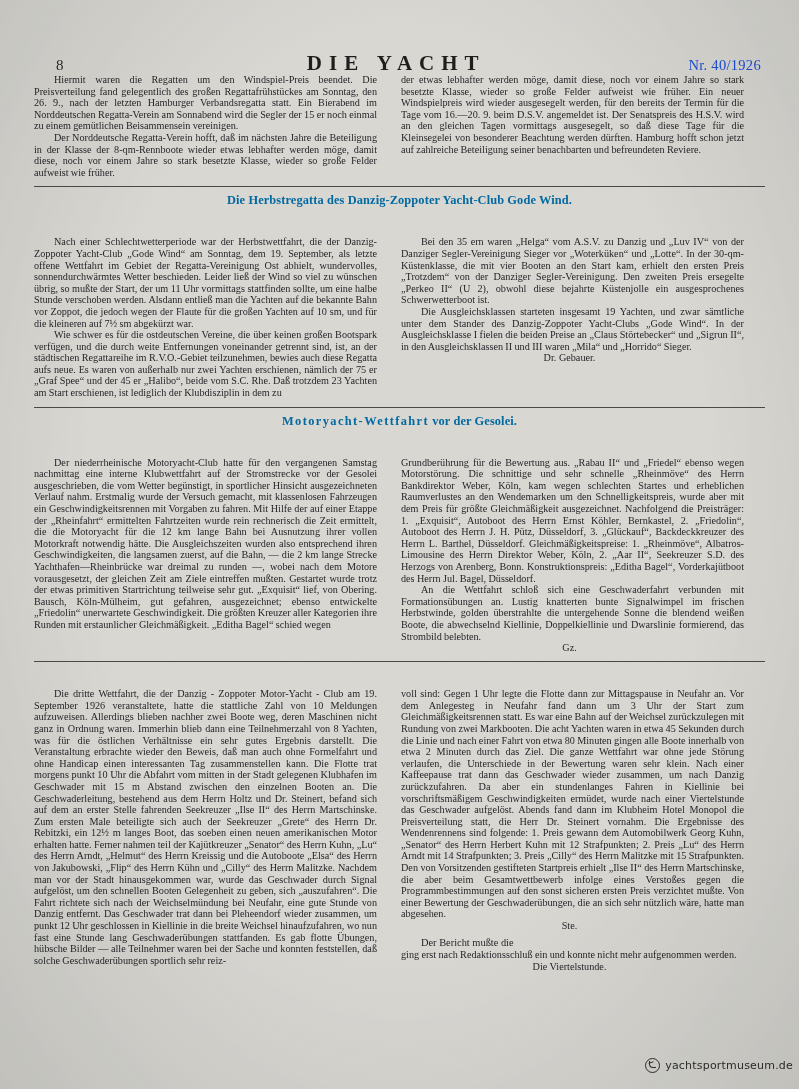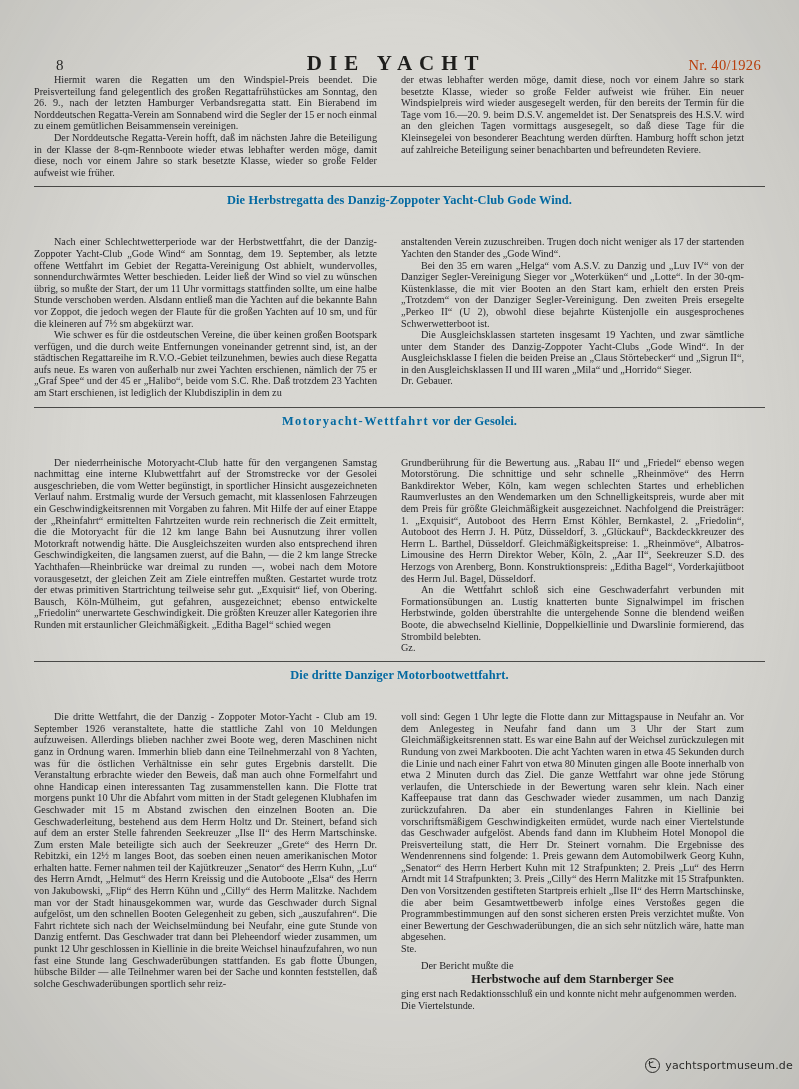--- a/index.html
+++ b/index.html
@@ -54,21 +54,21 @@
   .mast-title {
     font-size: 21px;
     letter-spacing: 7px;
     font-weight: 700;
     color: #1e1e1c;
     margin-left: 40px;
     text-align: center;
   }
   .issue {
     font-size: 14.5px;
-    color: #c2410c;
+    color: #1d4ed8;
     letter-spacing: .3px;
     margin-top: 39px;
   }
 
   
   .cols {
     display: flex;
     gap: 0;
     margin-top: 10px;
   }
@@ -106,21 +106,21 @@
     text-align: center;
     margin: 0;
     padding: 1px 0 2px 0;
     color: #0369a1;
     letter-spacing: .1px;
   }
   h2.head .sp { letter-spacing: 1.4px; }
 
   .sign {
     display: block;
-    text-align: left;
+    text-align: center;
     font-size: 10.2px;
     padding-right: 6px;
     color: #26262a;
   }
 
   
   .section { margin-top: 2px; }
 
   
   .footnote {
@@ -207,21 +207,20 @@
 
     <div class="section">
       <hr class="rule-wide">
       <h2 class="head">Die Herbstregatta des Danzig-Zoppoter Yacht-Club Gode Wind.</h2>
       <div class="cols">
         <div class="col left">
           <p class="body">Nach einer Schlechtwetterperiode war der Herbstwettfahrt, die der Danzig-Zoppoter Yacht-Club „Gode Wind“ am Sonntag, dem 19. September, als letzte offene Wettfahrt im Gebiet der Regatta-Vereinigung Ost abhielt, wundervolles, sonnendurchwärmtes Wetter beschieden. Leider ließ der Wind so viel zu wünschen übrig, so mußte der Start, der um 11 Uhr vormittags stattfinden sollte, um eine halbe Stunde verschoben werden. Alsdann entließ man die Yachten auf die bekannte Bahn vor Zoppot, die jedoch wegen der Flaute für die großen Yachten auf 10 sm, und für die kleineren auf 7½ sm abgekürzt war.</p>
           <p class="body">Wie schwer es für die ostdeutschen Vereine, die über keinen großen Bootspark verfügen, und die durch weite Entfernungen voneinander getrennt sind, ist, an der städtischen Regattareihe im R.V.O.-Gebiet teilzunehmen, bewies auch diese Regatta aufs neue. Es waren von außerhalb nur zwei Yachten erschienen, nämlich der 75 er „Graf Spee“ und der 45 er „Halibo“, beide vom S.C. Rhe. Daß trotzdem 23 Yachten am Start erschienen, ist lediglich der Klubdisziplin in dem zu</p>
         </div>
         <div class="col right">
-          <p class="body noindent">anstaltenden Verein zuzuschreiben. Trugen doch nicht weniger als 17 der startenden Yachten den Stander des „Gode Wind“.</p>
           <p class="body">Bei den 35 ern waren „Helga“ vom A.S.V. zu Danzig und „Luv IV“ von der Danziger Segler-Vereinigung Sieger vor „Woterküken“ und „Lotte“. In der 30-qm-Küstenklasse, die mit vier Booten an den Start kam, erhielt den ersten Preis „Trotzdem“ von der Danziger Segler-Vereinigung. Den zweiten Preis ersegelte „Perkeo II“ (U 2), obwohl diese bejahrte Küstenjolle ein ausgesprochenes Schwerwetterboot ist.</p>
           <p class="body">Die Ausgleichsklassen starteten insgesamt 19 Yachten, und zwar sämtliche unter dem Stander des Danzig-Zoppoter Yacht-Clubs „Gode Wind“. In der Ausgleichsklasse I fielen die beiden Preise an „Claus Störtebecker“ und „Sigrun II“, in den Ausgleichsklassen II und III waren „Mila“ und „Horrido“ Sieger.</p>
           <span class="sign">Dr. Gebauer.</span>
         </div>
       </div>
     </div>
 
     <div class="section">
       <hr class="rule-wide">
       <h2 class="head">
@@ -235,32 +234,30 @@
         <div class="col right">
           <p class="body noindent">Grundberührung für die Bewertung aus. „Rabau II“ und „Friedel“ ebenso wegen Motorstörung. Die schnittige und sehr schnelle „Rheinmöve“ des Herrn Bankdirektor Weber, Köln, kam wegen schlechten Startes und erheblichen Raumverlustes an den Wendemarken um den Schnelligkeitspreis, wurde aber mit dem Preis für größte Gleichmäßigkeit ausgezeichnet. Nachfolgend die Preisträger: 1. „Exquisit“, Autoboot des Herrn Ernst Köhler, Bernkastel, 2. „Friedolin“, Autoboot des Herrn J. H. Pütz, Düsseldorf, 3. „Glückauf“, Backdeckkreuzer des Herrn L. Barthel, Düsseldorf. Gleichmäßigkeitspreise: 1. „Rheinmöve“, Albatros-Limousine des Herrn Direktor Weber, Köln, 2. „Aar II“, Seekreuzer S.D. des Herzogs von Arenberg, Bonn. Konstruktionspreis: „Editha Bagel“, Vorderkajütboot des Herrn Jul. Bagel, Düsseldorf.</p>
           <p class="body">An die Wettfahrt schloß sich eine Geschwaderfahrt verbunden mit Formationsübungen an. Lustig knatterten bunte Signalwimpel im frischen Herbstwinde, golden überstrahlte die untergehende Sonne die blendend weißen Boote, die abwechselnd Kiellinie, Doppelkiellinie und Dwarslinie formierend, das Strombild belebten.</p>
           <span class="sign">Gz.</span>
         </div>
       </div>
     </div>
 
     <div class="section">
       <hr class="rule-wide">
-      <h2 class="head">Die dritte Danziger Motorbootwettfahrt.</h2>
       <div class="cols">
         <div class="col left">
           <p class="body">Die dritte Wettfahrt, die der Danzig - Zoppoter Motor-Yacht - Club am 19. September 1926 veranstaltete, hatte die stattliche Zahl von 10 Meldungen aufzuweisen. Allerdings blieben nachher zwei Boote weg, deren Maschinen nicht ganz in Ordnung waren. Immerhin blieb dann eine Teilnehmerzahl von 8 Yachten, was für die östlichen Verhältnisse ein sehr gutes Ergebnis darstellt. Die Veranstaltung erbrachte wieder den Beweis, daß man auch ohne Formelfahrt und ohne Handicap einen interessanten Tag zusammenstellen kann. Die Flotte trat morgens punkt 10 Uhr die Abfahrt vom mitten in der Stadt gelegenen Klubhafen im Geschwader mit 15 m Abstand zwischen den einzelnen Booten an. Die Geschwaderleitung, bestehend aus dem Herrn Holtz und Dr. Steinert, befand sich auf dem an erster Stelle fahrenden Seekreuzer „Ilse II“ des Herrn Martschinske. Zum ersten Male beteiligte sich auch der Seekreuzer „Grete“ des Herrn Dr. Rebitzki, ein 12½ m langes Boot, das soeben einen neuen amerikanischen Motor erhalten hatte. Ferner nahmen teil der Kajütkreuzer „Senator“ des Herrn Kuhn, „Lu“ des Herrn Arndt, „Helmut“ des Herrn Kreissig und die Autoboote „Elsa“ des Herrn von Jakubowski, „Flip“ des Herrn Kühn und „Cilly“ des Herrn Malitzke. Nachdem man vor der Stadt hinausgekommen war, wurde das Geschwader durch Signal aufgelöst, um den schnellen Booten Gelegenheit zu geben, sich „auszufahren“. Die Fahrt richtete sich nach der Weichselmündung bei Neufahr, eine gute Stunde von Danzig entfernt. Das Geschwader trat dann bei Pleheendorf wieder zusammen, um punkt 12 Uhr geschlossen in Kiellinie in die breite Weichsel hinaufzufahren, wo nun fast eine Stunde lang Geschwaderübungen stattfanden. Es gab flotte Übungen, hübsche Bilder — alle Teilnehmer waren bei der Sache und konnten feststellen, daß solche Geschwaderübungen sportlich sehr reiz-</p>
         </div>
         <div class="col right">
           <p class="body noindent">voll sind: Gegen 1 Uhr legte die Flotte dann zur Mittagspause in Neufahr an. Vor dem Anlegesteg in Neufahr fand dann um 3 Uhr der Start zum Gleichmäßigkeitsrennen statt. Es war eine Bahn auf der Weichsel zurückzulegen mit Rundung von zwei Markbooten. Die acht Yachten waren in etwa 45 Sekunden durch die Linie und nach einer Fahrt von etwa 80 Minuten gingen alle Boote innerhalb von etwa 2 Minuten durch das Ziel. Die ganze Wettfahrt war ohne jede Störung verlaufen, die Unterschiede in der Bewertung waren sehr klein. Nach einer Kaffeepause trat dann das Geschwader wieder zusammen, um nach Danzig zurückzufahren. Da aber ein stundenlanges Fahren in Kiellinie bei vorschriftsmäßigem Geschwindigkeiten ermüdet, wurde nach einer Viertelstunde das Geschwader aufgelöst. Abends fand dann im Klubheim Hotel Monopol die Preisverteilung statt, die Herr Dr. Steinert vornahm. Die Ergebnisse des Wendenrennens sind folgende: 1. Preis gewann dem Automobilwerk Georg Kuhn, „Senator“ des Herrn Herbert Kuhn mit 12 Strafpunkten; 2. Preis „Lu“ des Herrn Arndt mit 14 Strafpunkten; 3. Preis „Cilly“ des Herrn Malitzke mit 15 Strafpunkten. Den von Vorsitzenden gestifteten Startpreis erhielt „Ilse II“ des Herrn Martschinske, die aber beim Gesamtwettbewerb infolge eines Verstoßes gegen die Programmbestimmungen auf den sonst sicheren ersten Preis verzichtet mußte. Von einer Bewertung der Geschwaderübungen, die an sich sehr nützlich wäre, hatte man abgesehen.</p>
           <span class="sign">Ste.</span>
 
           <div class="footnote">
             <div class="fn-line1">Der Bericht mußte die</div>
-            <div class="fn-line2">Herbstwoche auf dem Starnberger See</div>
             <p class="body noindent">ging erst nach Redaktionsschluß ein und konnte nicht mehr aufgenommen werden.</p>
             <span class="sign">Die Viertelstunde.</span>
           </div>
         </div>
       </div>
     </div>
 
   </div>
 
   <div class="watermark">

